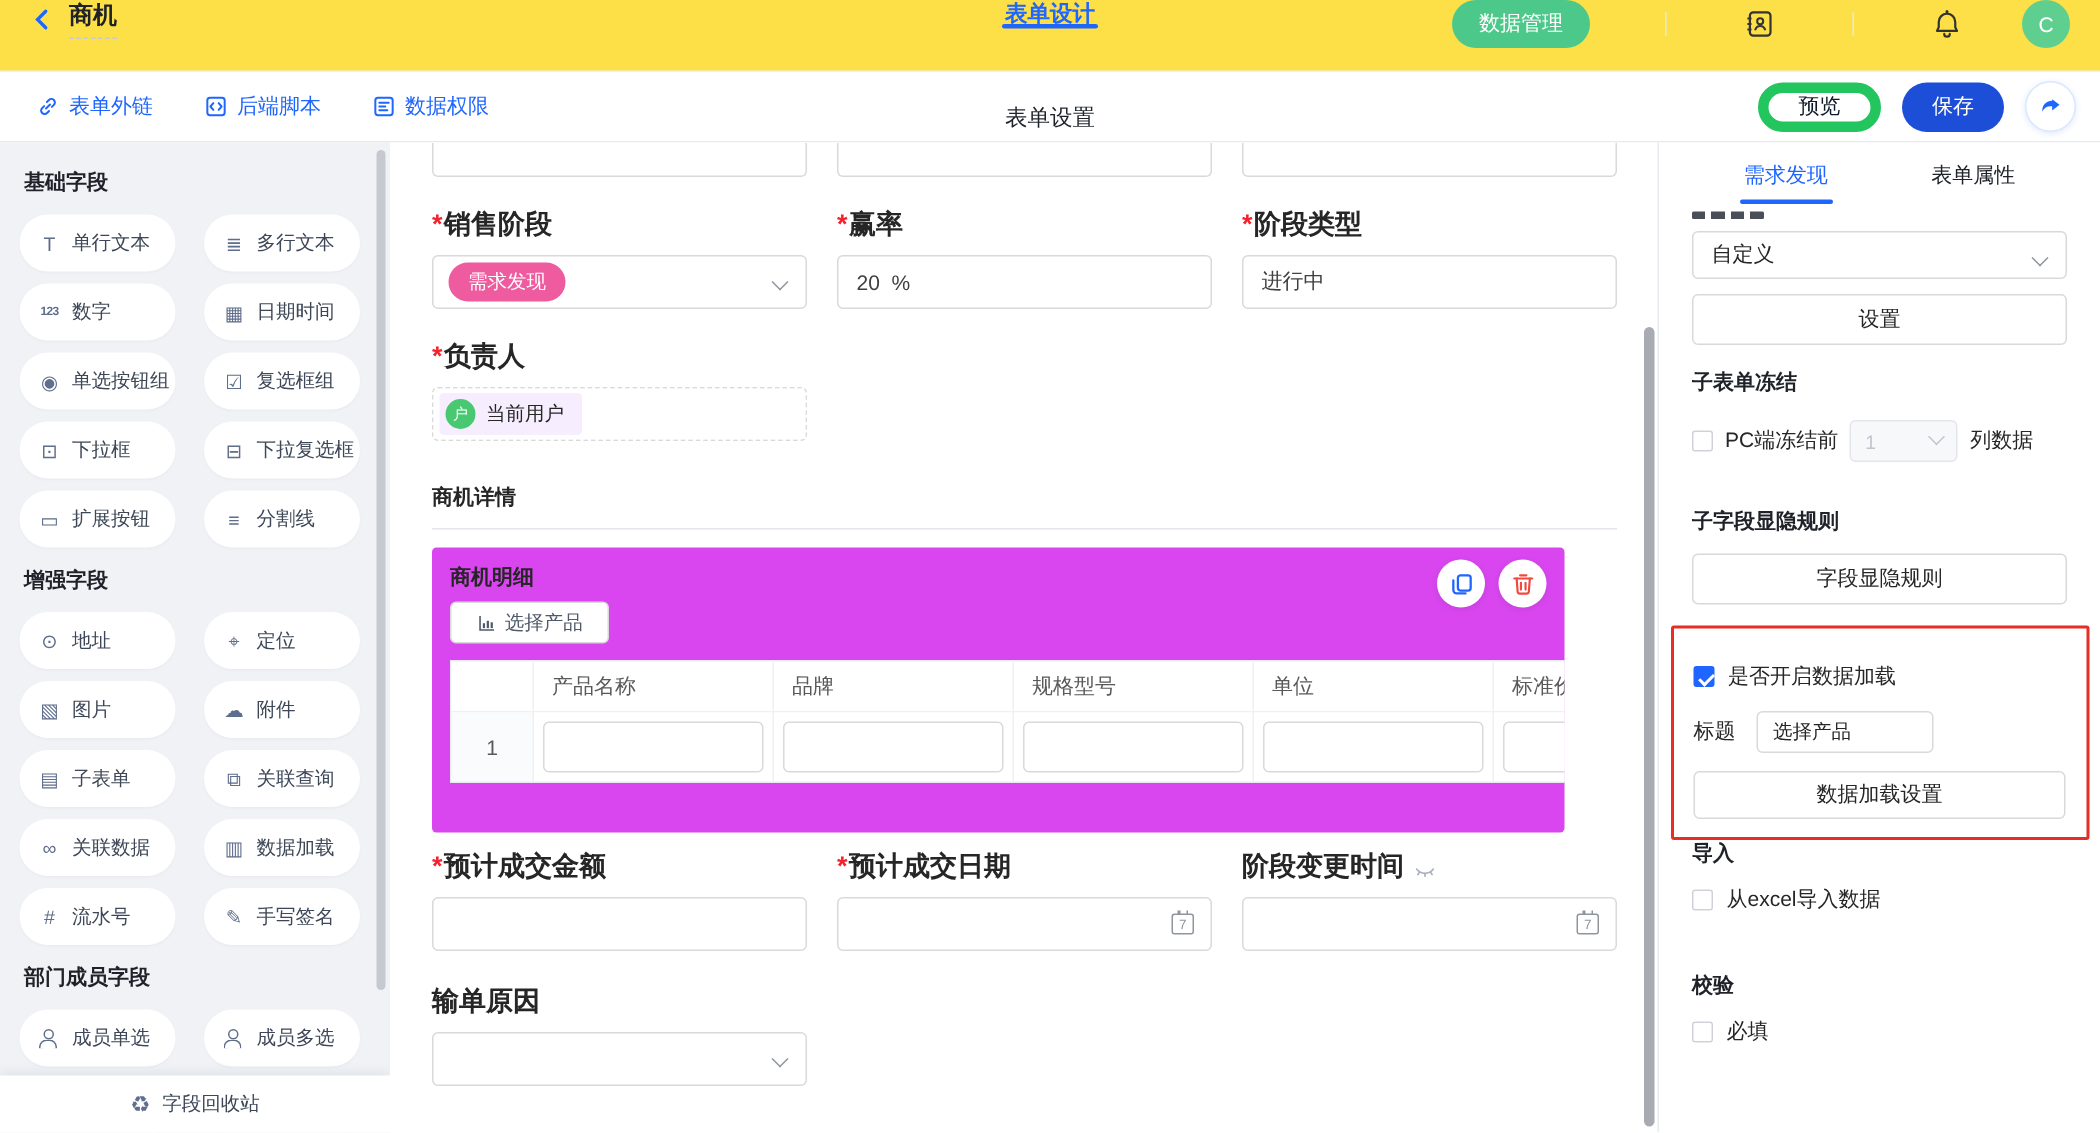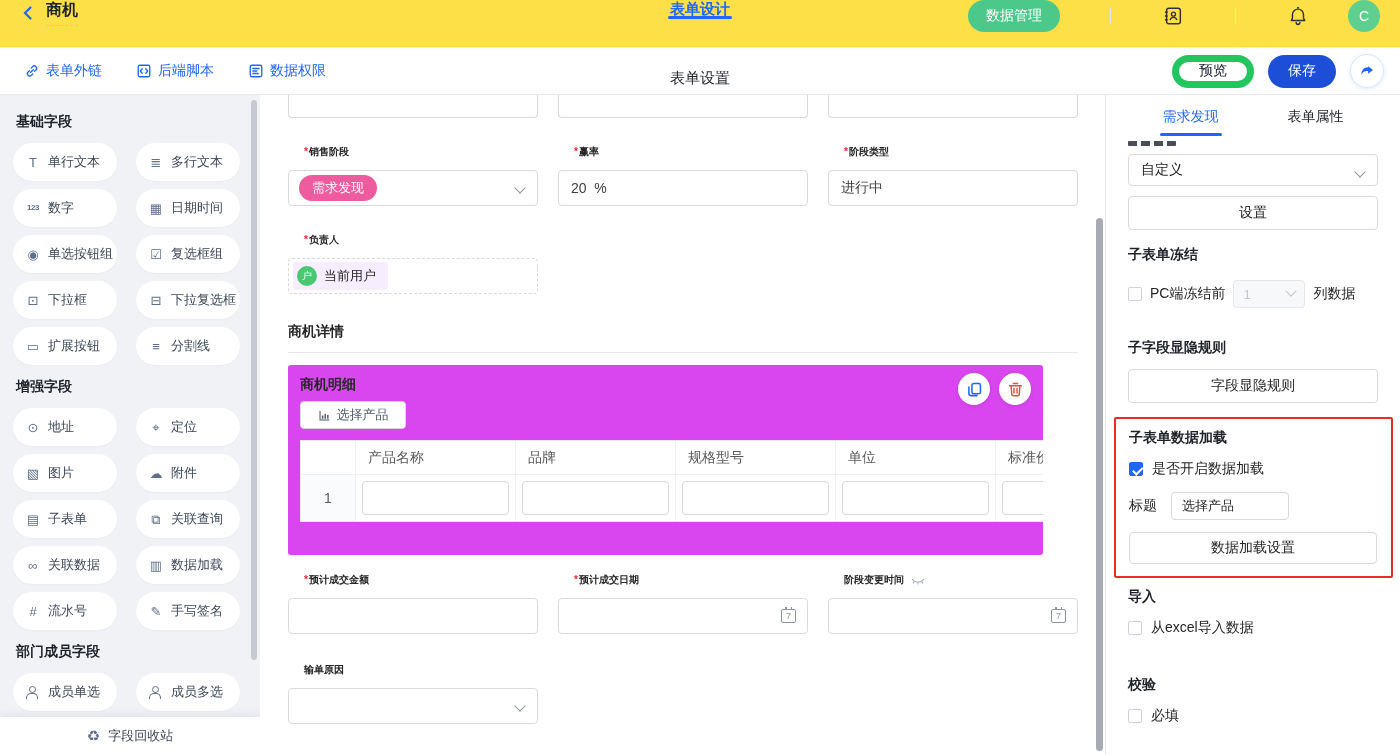--- a/index.html
+++ b/index.html
@@ -45,21 +45,21 @@
   .person::before{ content:""; position:absolute; top:0; left:3.5px; width:5px; height:5px; border:1.3px solid #5f6e8c; border-radius:50%; }
   .person::after{ content:""; position:absolute; bottom:0; left:1px; width:10px; height:5px; border:1.3px solid #5f6e8c; border-bottom:none; border-radius:5px 5px 0 0; }
   .recycle-bar{ position:absolute; left:0; right:0; bottom:0; height:38px; background:#fff; box-shadow:0 -2px 8px rgba(30,40,70,.08); display:flex; align-items:center; justify-content:center; gap:8px; font-size:13px; color:#3d4757; cursor:pointer; z-index:3; }
   .sb-scroll{ position:absolute; right:3px; top:5px; width:6px; height:560px; border-radius:3px; background:#c6c9d0; z-index:4; }
 
   
   .canvas{ flex:1; background:#fff; padding:0 17px 0 28px; position:relative; overflow:hidden; }
   .cv-scroll{ position:absolute; right:2px; top:123px; bottom:4px; width:7px; border-radius:4px; background:#a8abb2; z-index:5; }
   .frow{ display:grid; grid-template-columns:repeat(3,250px); column-gap:20px; }
   .cut-input{ height:23px; border:1px solid #d9d9d9; border-top:none; border-radius:0 0 4px 4px; background:#fff; }
-  .flabel{ font-size:10px; font-weight:bold; color:#262626; height:16px; display:flex; align-items:flex-start; gap:6px;margin-left:16px; }
+  .flabel{ font-size:18px; font-weight:bold; color:#262626; height:16px; display:flex; align-items:flex-end; gap:6px; }
   .req{ color:#f5222d; margin-right:1px; font-weight:bold; }
   .finput{ height:36px; border:1px solid #d9d9d9; border-radius:4px; background:#fff; display:flex; align-items:center; padding:0 12px; position:relative; font-size:14px; color:#404040; }
   .finput .val{ white-space:pre; }
   .chev{ width:8px; height:8px; border-right:1.5px solid #8f959e; border-bottom:1.5px solid #8f959e; transform:rotate(45deg); position:absolute; right:13px; top:13px; }
   .tag-pink{ height:26px; border-radius:13px; background:#ee5b9e; color:#fff; font-size:13px; display:flex; align-items:center; padding:0 13px; }
   .owner-box{ height:36px; border:1px dashed #d9d9d9; border-radius:4px; display:flex; align-items:center; padding:0 4px; }
   .owner-tag{ height:28px; background:#f6eefe; border-radius:3px; display:flex; align-items:center; gap:7px; padding:0 12px 0 4px; font-size:13px; color:#262626; }
   .owner-av{ width:20px; height:20px; border-radius:50%; background:#47c871; color:#fff; font-size:10px; display:flex; align-items:center; justify-content:center; }
   .section-head{ font-size:14px; font-weight:bold; color:#262626; }
   .section-line{ height:1px; background:#e5e6eb; margin-top:11px; }
@@ -441,35 +441,34 @@
           <span>1</span>
           <span class="chev"></span>
         </span>
         <span>列数据</span>
       </div>
 
       <div class="p-head" style="margin-top:31px;">子字段显隐规则</div>
       <div class="p-btn" style="margin-top:12px;">字段显隐规则</div>
 
       <div class="hl-box">
-        <div class="p-head">子表单数据加载</div>
         <div class="cbrow" style="margin-top:13px;">
           <span class="cb checked"></span>
           <span>是否开启数据加载</span>
         </div>
         <div class="cbrow" style="margin-top:14px;gap:14px;">
           <span>标题</span>
           <span class="p-input">
               <span>选择产品</span>
             </span>
         </div>
         <div class="p-btn" style="margin-top:12px;height:32px;">数据加载设置</div>
       </div>
 
-      <div class="p-head" style="margin-top:10px;">导入</div>
+      <div class="p-head" style="">导入</div>
       <div class="cbrow" style="margin-top:13px;">
         <span class="cb"></span>
         <span>从excel导入数据</span>
       </div>
 
       <div class="p-head" style="margin-top:39px;">校验</div>
       <div class="cbrow" style="margin-top:13px;">
         <span class="cb"></span>
         <span>必填</span>
       </div>

